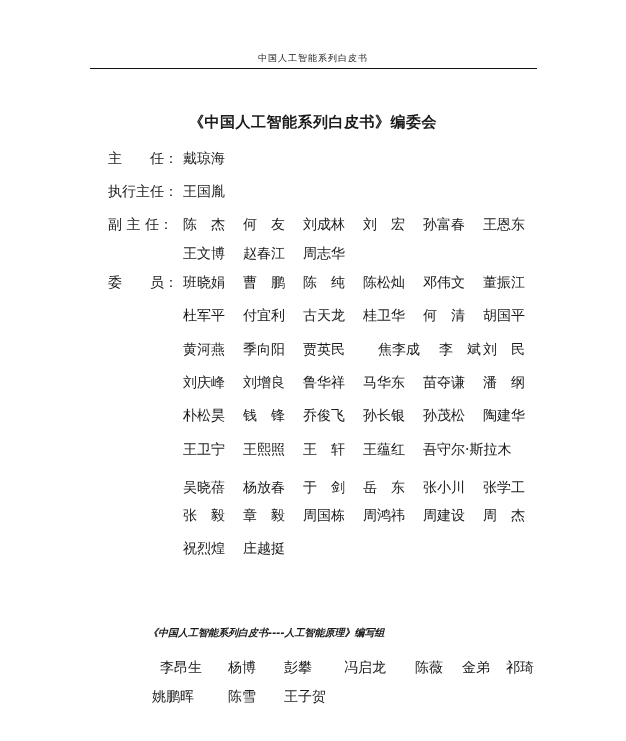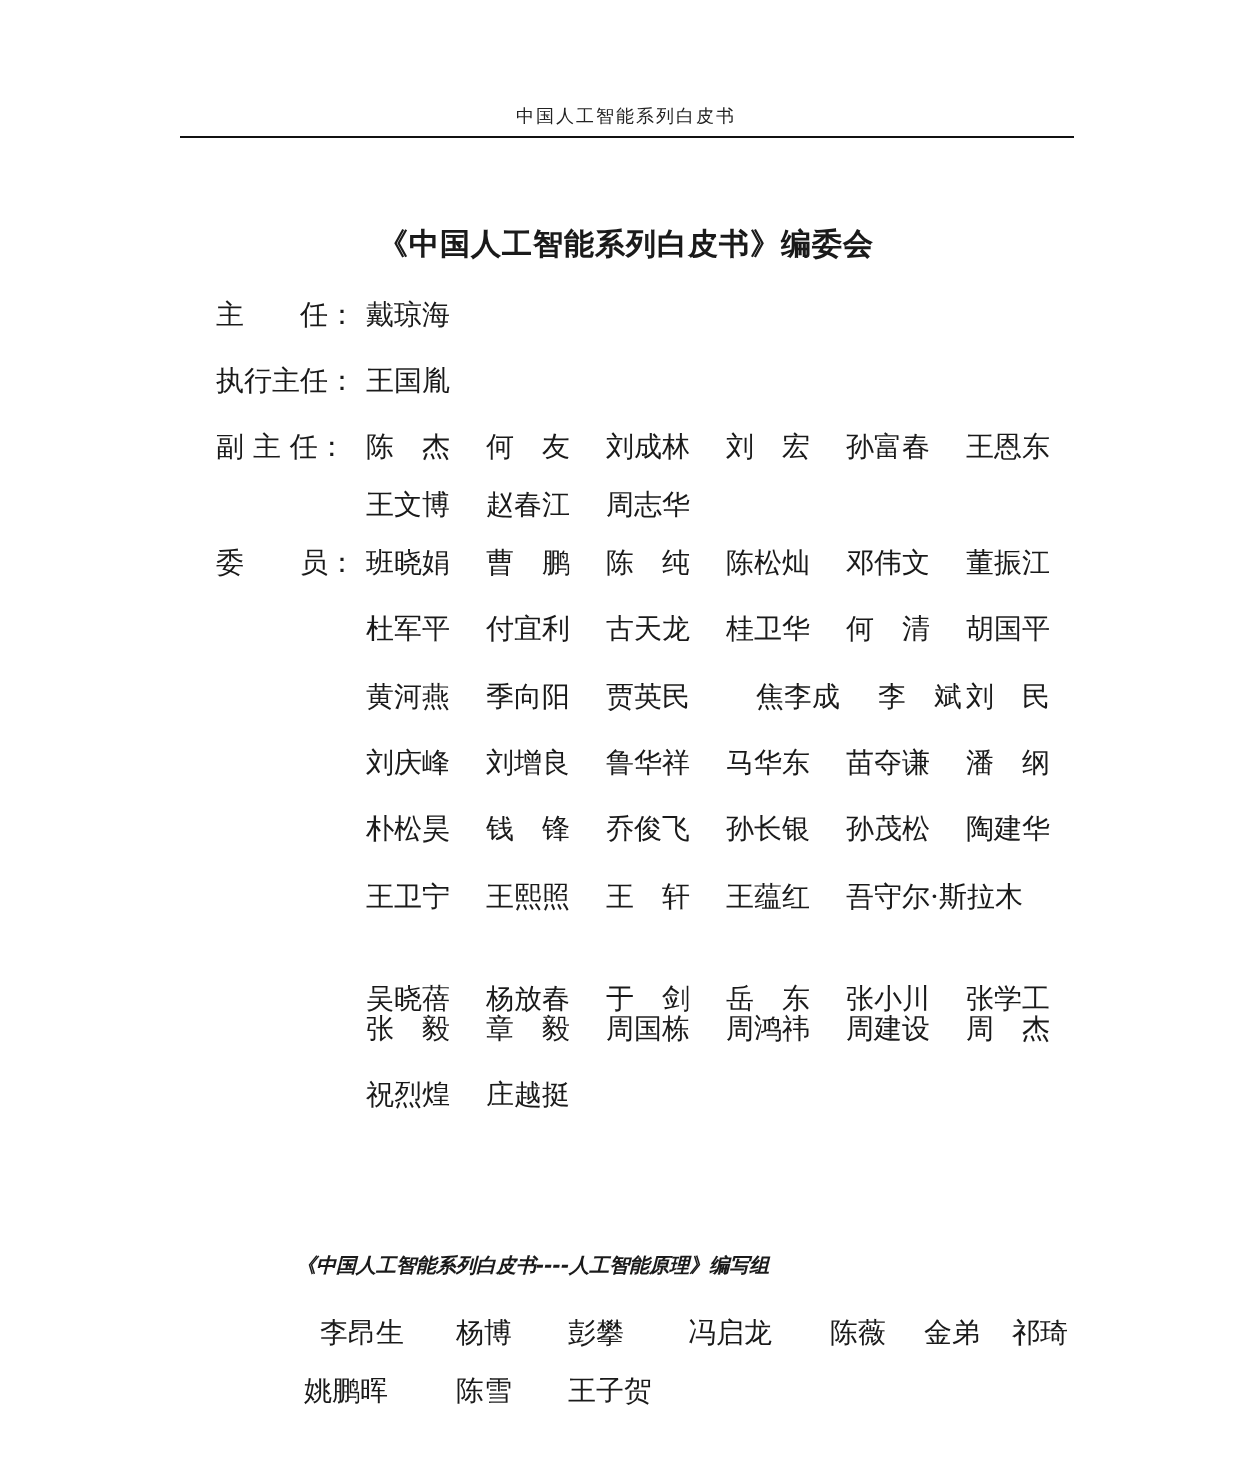--- a/index.html
+++ b/index.html
@@ -126,21 +126,21 @@
       </div>
       <div class="row" style="top: 438.5px; left: 0px; width: 626px;">
         <span class="names">
           <span class="name" style="left: 0px;">王卫宁</span>
           <span class="name" style="left: 60px;">王熙照</span>
           <span class="name" style="left: 120px;">王　轩</span>
           <span class="name" style="left: 180px;">王蕴红</span>
           <span class="name" style="left: 240px; width: 130px;">吾守尔·斯拉木</span>
         </span>
       </div>
-      <div class="row" style="top: 490px; left: 0px; width: 578px;">
+      <div class="row" style="top: 477px; left: 0px; width: 578px;">
         <span class="names">
           <span class="name" style="left: 0px;">吴晓蓓</span>
           <span class="name" style="left: 60px;">杨放春</span>
           <span class="name" style="left: 120px;">于　剑</span>
           <span class="name" style="left: 180px;">岳　东</span>
           <span class="name" style="left: 240px;">张小川</span>
           <span class="name" style="left: 300px;">张学工</span>
         </span>
       </div>
       <div class="row" style="top: 505.1px; left: 0px; width: 504px; text-decoration: underline;">

